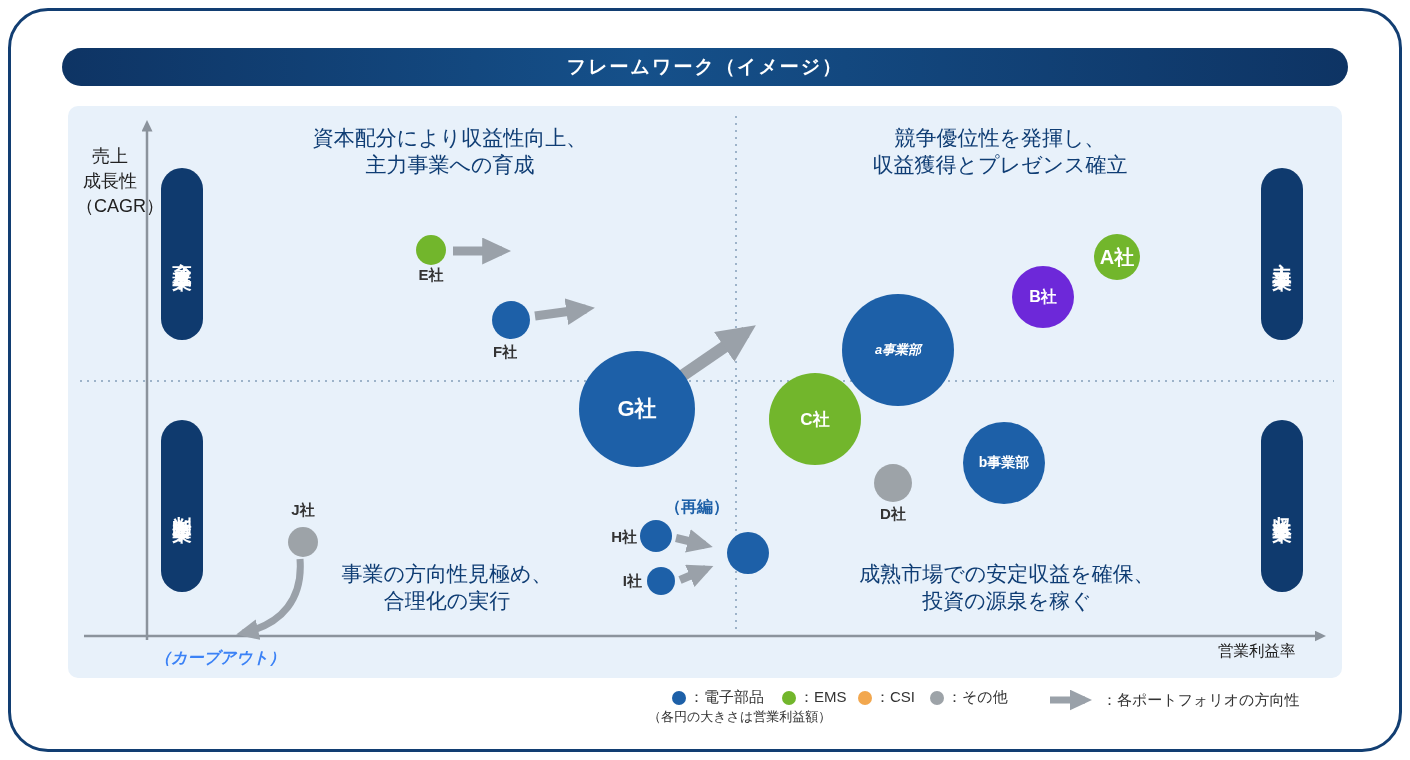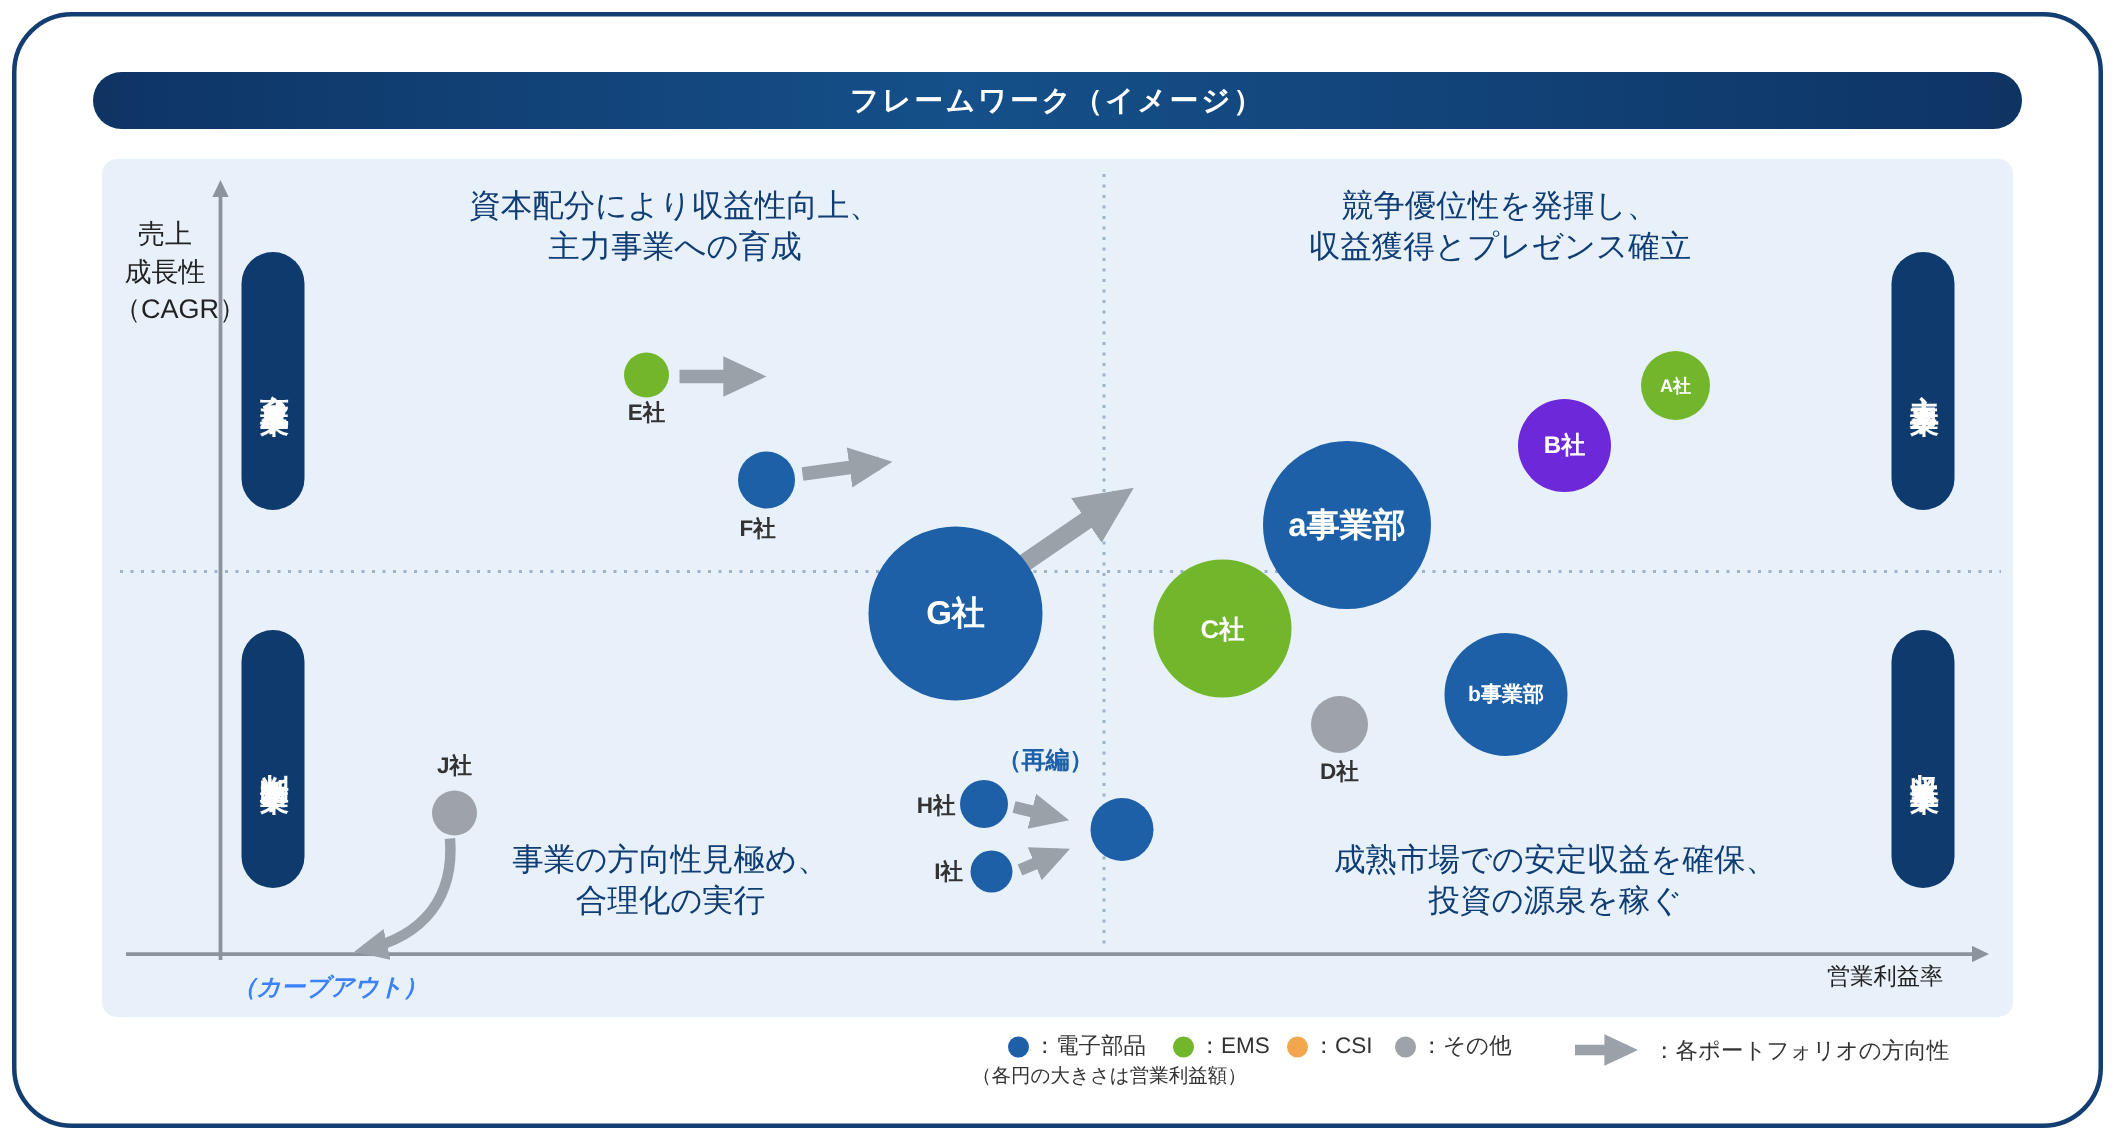--- a/index.html
+++ b/index.html
@@ -112,42 +112,42 @@
 <div class="pill" style="left:1261px;top:420px;">
   <span>収益事業</span>
 </div>
 
 <div class="note" style="left:270px;top:124px;width:360px;">資本配分により収益性向上、
 主力事業への育成</div>
 <div class="note" style="left:810px;top:124px;width:380px;">競争優位性を発揮し、
 収益獲得とプレゼンス確立</div>
 <div class="note" style="left:300px;top:560px;width:294px;">事業の方向性見極め、
 合理化の実行</div>
-<div class="note" style="left:860px;top:560px;width:354px;">成熟市場での安定収益を確保、
+<div class="note" style="left:830px;top:560px;width:354px;">成熟市場での安定収益を確保、
 投資の源泉を稼ぐ</div>
 
 <div class="bubble c-green" style="left:416px;top:235px;width:30px;height:30px;"></div>
 <div class="bubble-label" style="left:411px;top:266px;width:40px;text-align:center;">E社</div>
 
 <div class="bubble c-blue" style="left:492px;top:301px;width:38px;height:38px;"></div>
 <div class="bubble-label" style="left:493px;top:343px;width:40px;text-align:left;">F社</div>
 
 <div class="bubble c-blue" style="left:579px;top:351px;width:116px;height:116px;font-size:22px;">
   <span>G社</span>
 </div>
 
-<div class="bubble c-blue" style="left:842px;top:294px;width:112px;height:112px;font-size:22px;">
+<div class="bubble c-blue" style="left:842px;top:294px;width:112px;height:112px;font-size:13px;font-style:italic;">
   <span>a事業部</span>
 </div>
 
 <div class="bubble c-orange" style="left:1012px;top:266px;width:62px;height:62px;font-size:16px;">
   <span>B社</span>
 </div>
 
-<div class="bubble c-green" style="left:1094px;top:234px;width:46px;height:46px;font-size:12px;">
+<div class="bubble c-green" style="left:1094px;top:234px;width:46px;height:46px;font-size:20px;">
   <span>A社</span>
 </div>
 
 <div class="bubble c-green" style="left:769px;top:373px;width:92px;height:92px;font-size:17px;">
   <span>C社</span>
 </div>
 
 <div class="bubble c-blue" style="left:963px;top:422px;width:82px;height:82px;font-size:14px;">
   <span>b事業部</span>
 </div>

